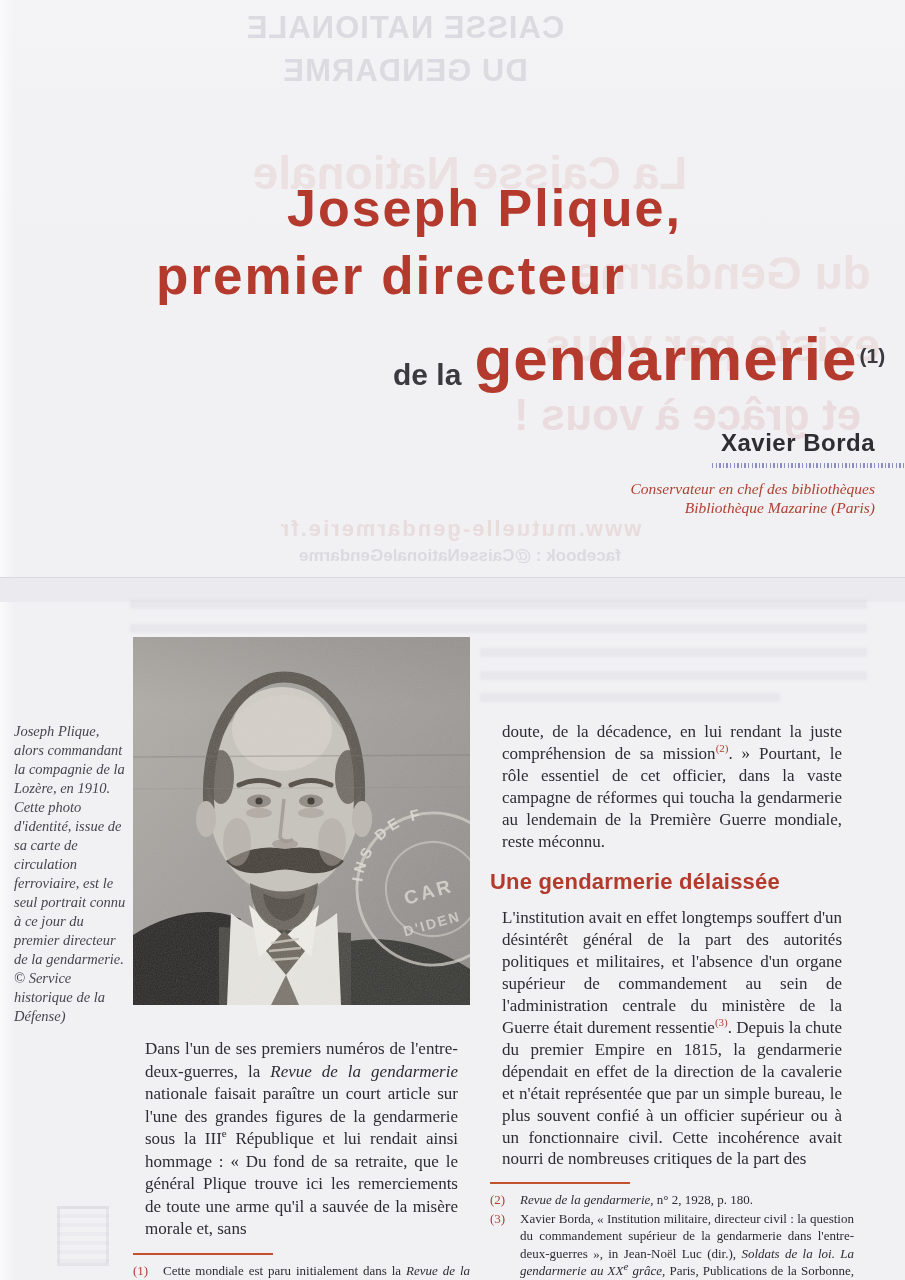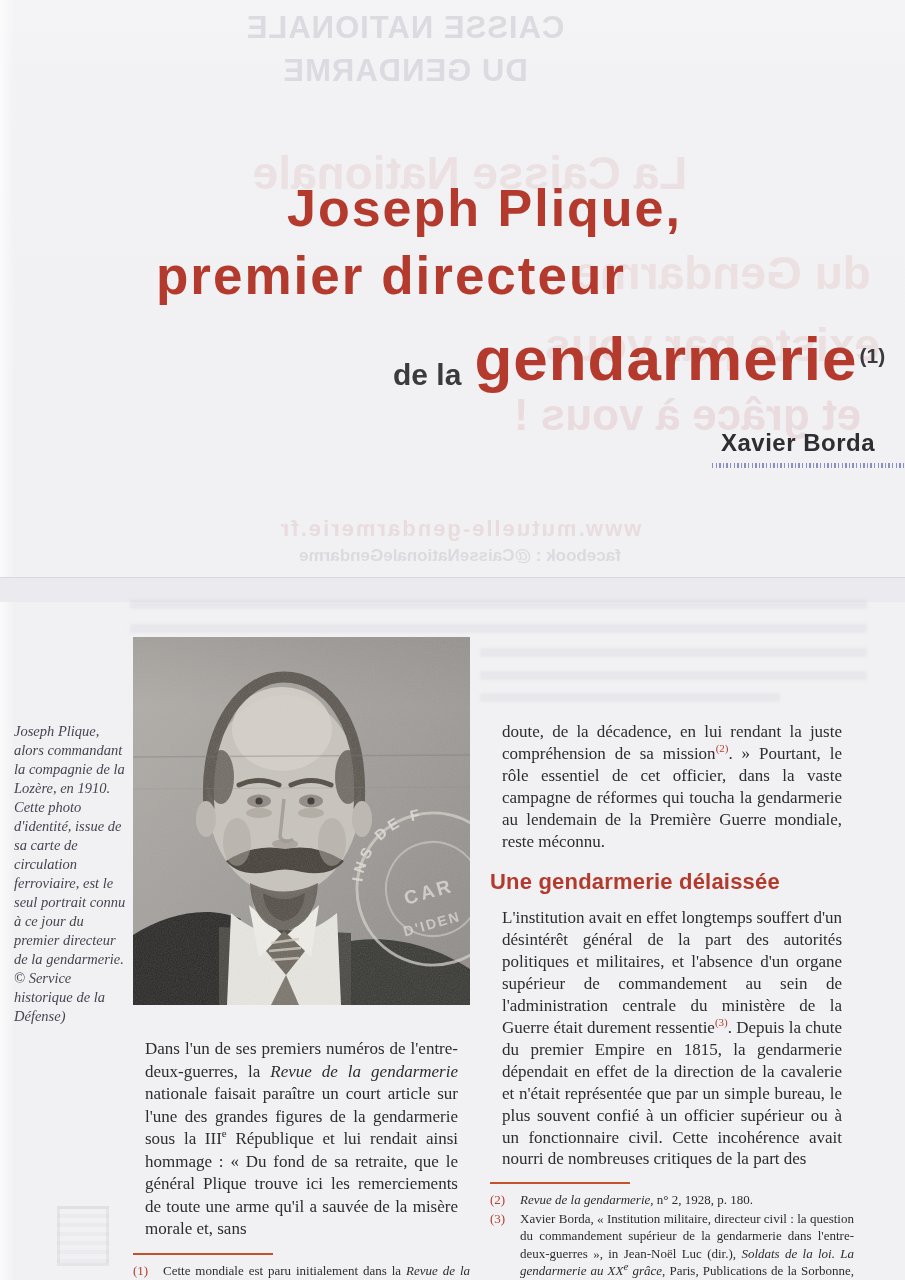--- a/index.html
+++ b/index.html
@@ -107,20 +107,24 @@
     <div class="t2">premier directeur</div>
     <div class="t3">
       <span class="t3-prefix">de la</span>
       <span class="t3-main">gendarmerie</span>
       <span class="t3-sup">(1)</span>
     </div>
   </h1>
 
   <div class="author-name">Xavier Borda</div>
   <div class="author-rule"></div>
+  <div class="author-roles">
+    <div>Conservateur en chef des bibliothèques</div>
+    <div>Bibliothèque Mazarine (Paris)</div>
+  </div>
 
   <div class="caption">Joseph Plique, alors commandant la compagnie de la Lozère, en 1910. Cette photo d'identité, issue de sa carte de circulation ferroviaire, est le seul portrait connu à ce jour du premier directeur de la gendarmerie. © Service historique de la Défense)</div>
 
   <figure class="photo">
     <svg width="337" height="368" viewBox="0 0 337 368">
       <defs>
         <linearGradient id="pbg" x1="0" y1="0" x2="1" y2="1">
           <stop offset="0" stop-color="#b2afaa"></stop>
           <stop offset="0.55" stop-color="#9d9a97"></stop>
           <stop offset="1" stop-color="#8b8886"></stop>

